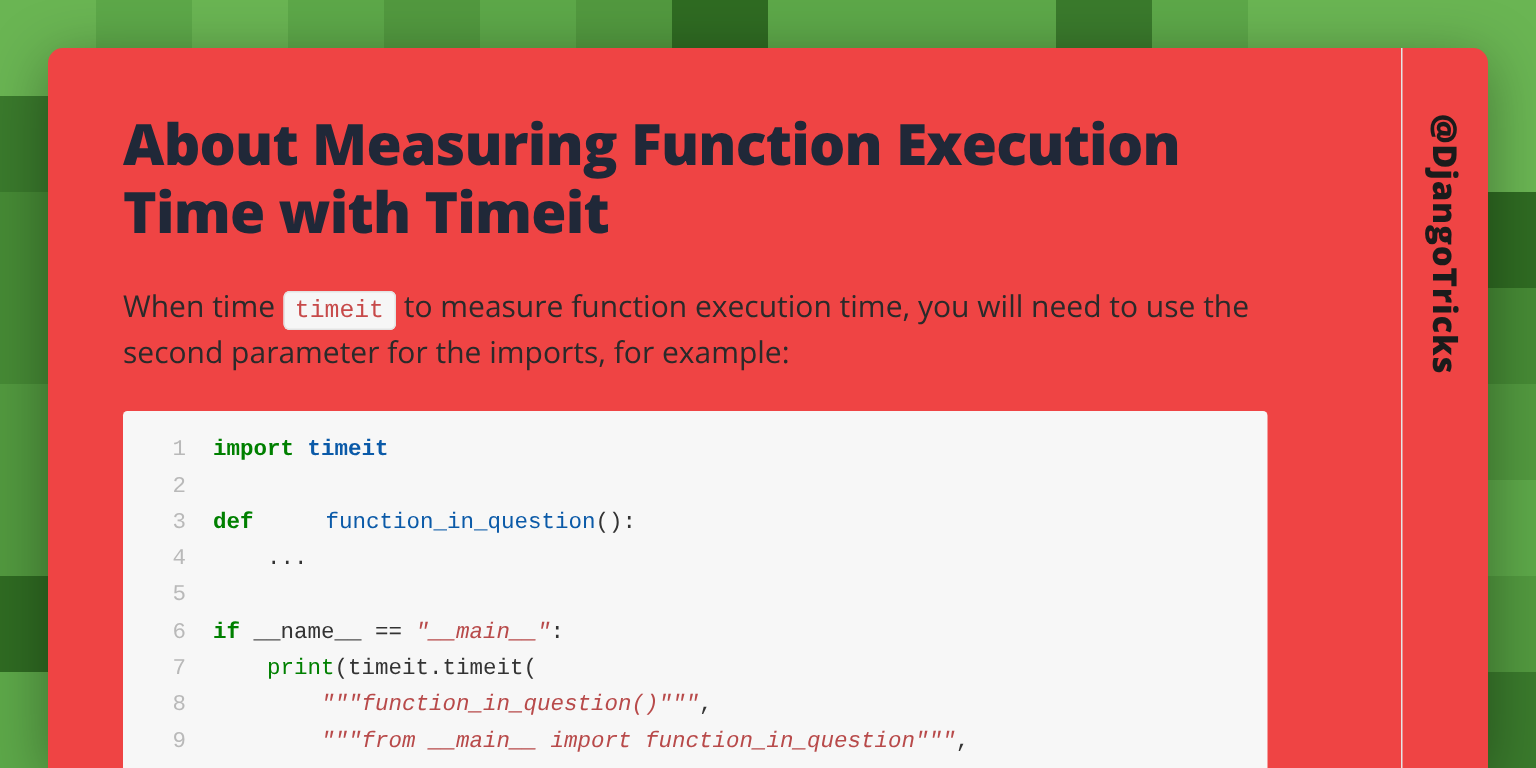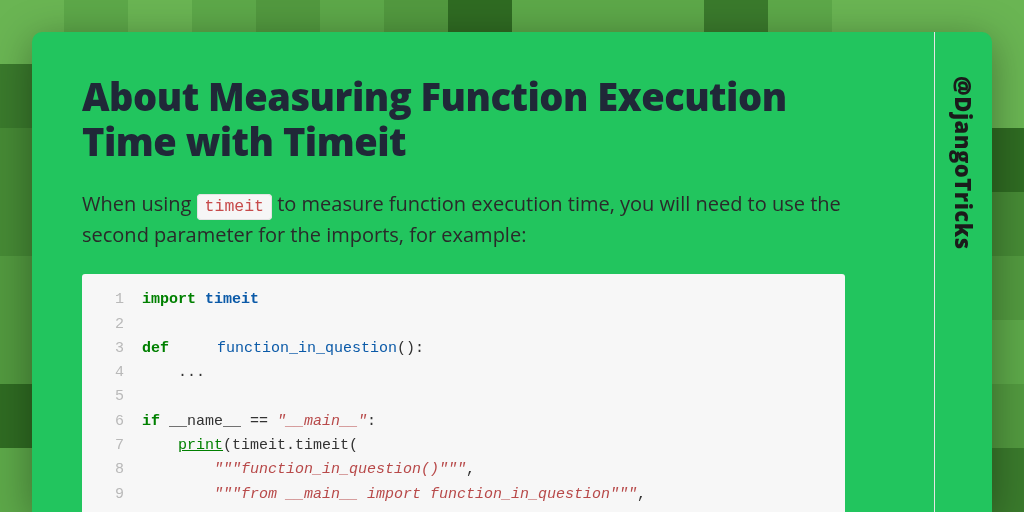--- a/index.html
+++ b/index.html
@@ -7,21 +7,21 @@
   .bg {
     position: absolute; inset: 0;
     display: grid;
     grid-template-columns: repeat(16, 64px);
     grid-template-rows: repeat(8, 64px);
   }
   .bg div { width: 64px; height: 64px; }
   .card {
     position: absolute;
     left: 32px; right: 32px; top: 32px; bottom: 0;
-    background: #22c55e;
+    background: #ef4444;
     border-radius: 10px 10px 0 0;
     box-shadow: 0 8px 40px rgba(0,0,0,0.35);
     display: flex;
     overflow: hidden;
     gap: 39px;
   }
   .content {
     flex: 1;
     padding: 42px 50px 0 50px;
     overflow: hidden;
@@ -59,21 +59,21 @@
     line-height: 1.62;
     white-space: pre;
     overflow: hidden;
   }
   .line { display: flex; }
   .ln { width: 24px; text-align: right; color: #b9b9b9; user-select: none; flex-shrink: 0; }
   .lc { padding-left: 18px; }
   .kw { color: #008000; font-weight: bold; }
   .nn { color: #0b5aa8; font-weight: bold; }
   .fn { color: #0b5aa8; margin-left: 39px; }
-  .bi { color: #008000; text-decoration: underline; }
+  .bi { color: #008000; }
   .str { color: #b84a4a; font-style: italic; }
   .plain { color: #333; }
   .sidebar {
     width: 58px;
     border-left: 1px solid #e5e5e5;
     display: flex;
     align-items: flex-start;
     justify-content: center;
     padding-top: 44px;
   }
@@ -216,20 +216,20 @@
     <div style="background: rgb(47, 107, 34);"></div>
     <div style="background: rgb(58, 122, 44);"></div>
     <div style="background: rgb(82, 153, 63);"></div>
     <div style="background: rgb(58, 122, 44);"></div>
   </div>
 
 <div class="card">
   <div class="content">
     <h1>About Measuring Function Execution Time with Timeit</h1>
     <p class="para">
-      <span>When using </span><code>timeit</code><span> to measure function execution time, you will need to use the second parameter for the imports, for example:</span>
+      <span>When time </span><code>timeit</code><span> to measure function execution time, you will need to use the second parameter for the imports, for example:</span>
     </p>
     <div class="codeblock"><div class="line"><span class="ln">1</span><span class="lc"><span class="kw">import </span><span class="nn">timeit</span></span></div><div class="line"><span class="ln">2</span><span class="lc">&nbsp;</span></div><div class="line"><span class="ln">3</span><span class="lc"><span class="kw">def </span><span class="fn">function_in_question</span><span class="plain">():</span></span></div><div class="line"><span class="ln">4</span><span class="lc"><span class="plain">    ...</span></span></div><div class="line"><span class="ln">5</span><span class="lc">&nbsp;</span></div><div class="line"><span class="ln">6</span><span class="lc"><span class="kw">if </span><span class="plain">__name__</span><span class="plain"> == </span><span class="str">"__main__"</span><span class="plain">:</span></span></div><div class="line"><span class="ln">7</span><span class="lc"><span class="plain">    </span><span class="bi">print</span><span class="plain">(timeit.timeit(</span></span></div><div class="line"><span class="ln">8</span><span class="lc"><span class="plain">        </span><span class="str">"""function_in_question()"""</span><span class="plain">,</span></span></div><div class="line"><span class="ln">9</span><span class="lc"><span class="plain">        </span><span class="str">"""from __main__ import function_in_question"""</span><span class="plain">,</span></span></div></div>
   </div>
   <div class="sidebar">
     <div class="handle">@DjangoTricks</div>
   </div>
 </div>
 
 </body></html>

